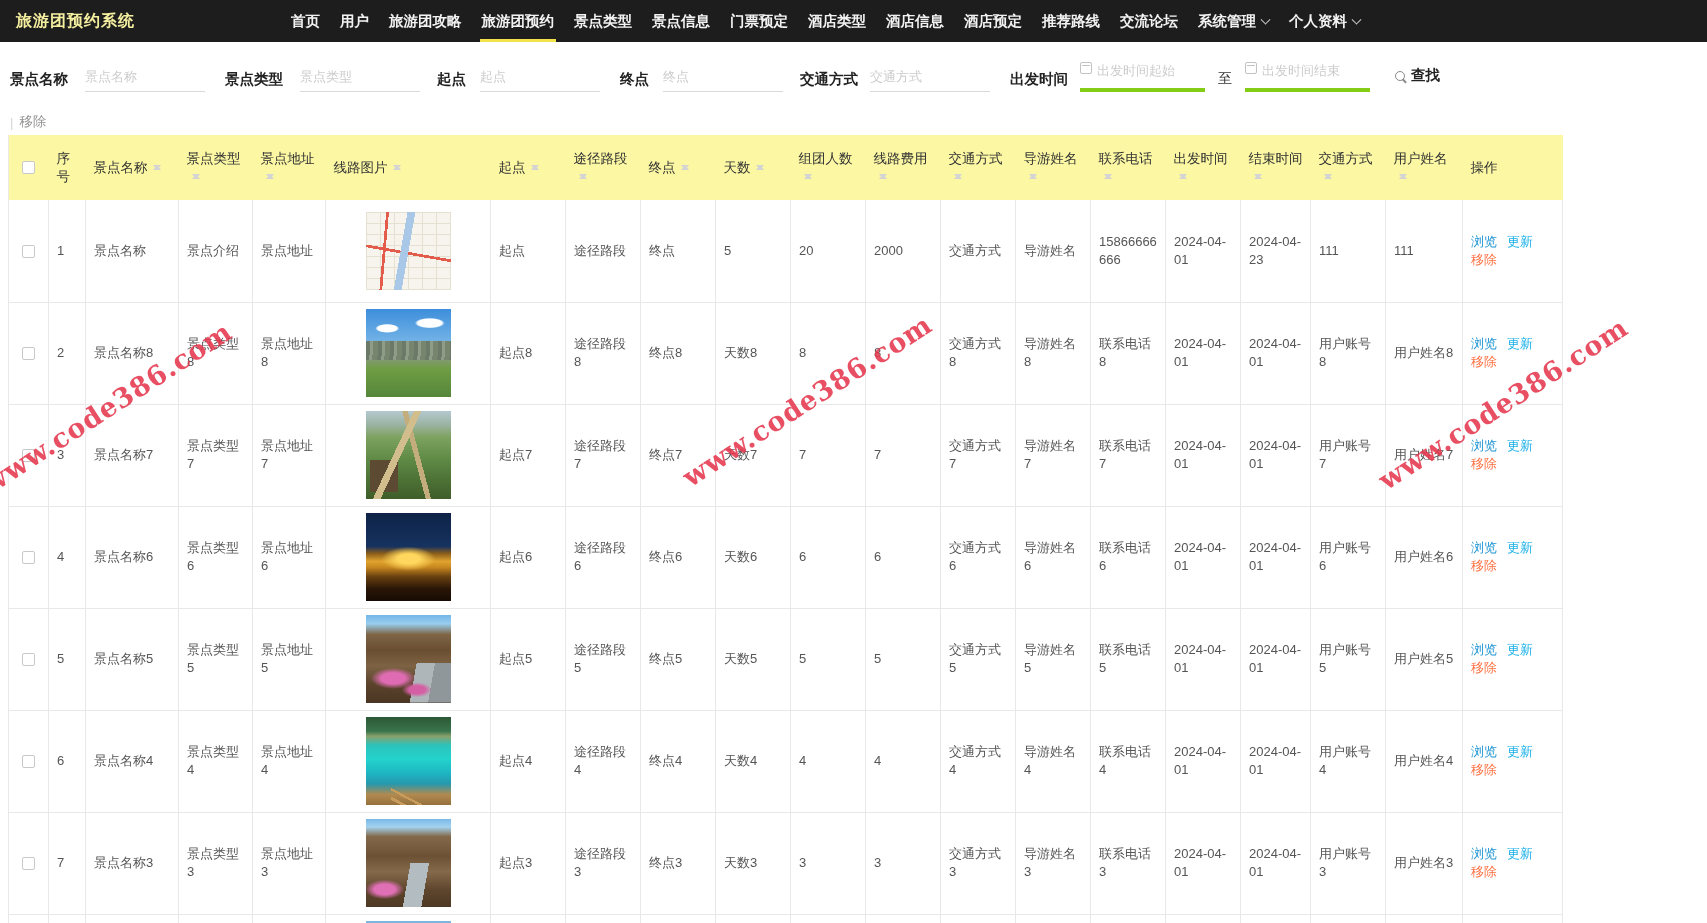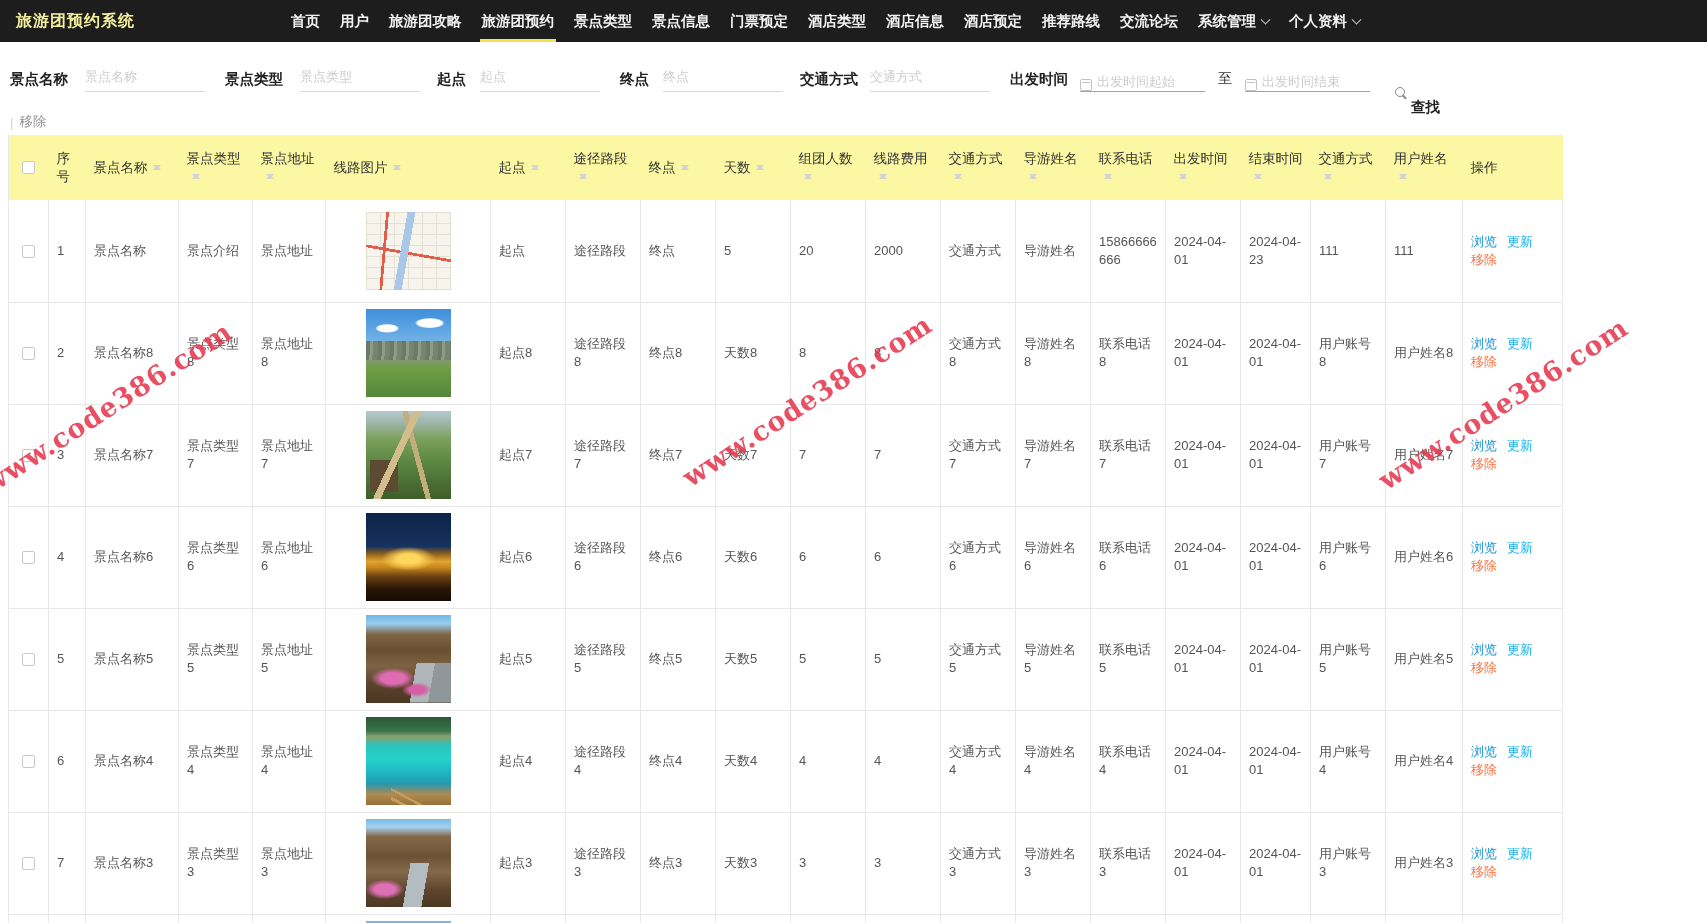--- a/index.html
+++ b/index.html
@@ -15,33 +15,33 @@
   .nav-item.active::after { content:""; position:absolute; left:6px; right:6px; bottom:0;
     height:3px; background:#f3e34a; }
   .chevron { display:inline-block; width:7px; height:7px; border-right:1.6px solid #cfcfcf;
     border-bottom:1.6px solid #cfcfcf; transform:rotate(45deg) translate(-2px,-2px); margin-left:6px; }
   
   .filter-bar { position:absolute; top:42px; left:0; width:1707px; height:68px; background:#fff; }
   .f-label { position:absolute; top:28px; font-size:14.5px; font-weight:bold; color:#222; }
   .f-input { position:absolute; top:20px; height:30px; width:120px; border:none;
     border-bottom:1px solid #d9d9d9; font-size:13px; color:#333; outline:none; background:transparent; }
   .f-input::placeholder { color:#ccc; }
-  .date-input { position:absolute; top:20px; height:30px; width:125px; border-bottom:1px solid #84cc16;
-    display:flex; align-items:flex-end; cursor:text; }
+  .date-input { position:absolute; top:20px; height:30px; width:125px; border-bottom:4px solid #84cc16;
+    display:flex; align-items:flex-start; cursor:text; }
   .date-ph { color:#ccc; font-size:13px; margin-left:5px; }
   .cal-icon { display:inline-block; width:12px; height:12px; border:1.3px solid #c2c2c2;
     border-radius:2px; position:relative; }
   .cal-icon::before { content:""; position:absolute; top:2px; left:1px; right:1px; height:1.3px; background:#c2c2c2; }
   .to-label { position:absolute; top:28px; font-size:14px; color:#333; }
   .search-btn { position:absolute; top:24px; display:flex; align-items:center; cursor:pointer; }
   .search-icon { display:inline-block; width:10px; height:10px; border:1.6px solid #8a8a8a;
     border-radius:50%; position:relative; margin-right:6px; }
   .search-icon::after { content:""; position:absolute; width:5px; height:1.6px; background:#8a8a8a;
     bottom:-2px; right:-3px; transform:rotate(45deg); }
-  .search-text { font-size:14.5px; font-weight:bold; color:#222;margin-top:32px; }
+  .search-text { font-size:14.5px; font-weight:bold; color:#222; }
   
   .remove-bar { position:absolute; top:110px; left:10px; height:24px; display:flex; align-items:center; }
   .remove-bar .bar { color:#d5d5d5; margin-right:6px; font-size:13px; }
   .remove-btn { color:#919191; font-size:13.5px; cursor:pointer; }
   
   .table-wrap { position:absolute; top:135px; left:8px; width:1554px; }
   table.grid { border-collapse:collapse; table-layout:fixed; width:1554px;
     border-left:1px solid #e8e8e8; }
   table.grid th { background:#fbf7a3; height:65px; font-size:13.5px; font-weight:normal;
     color:#333; text-align:left; padding:6px 8px; vertical-align:middle; line-height:18px; }

